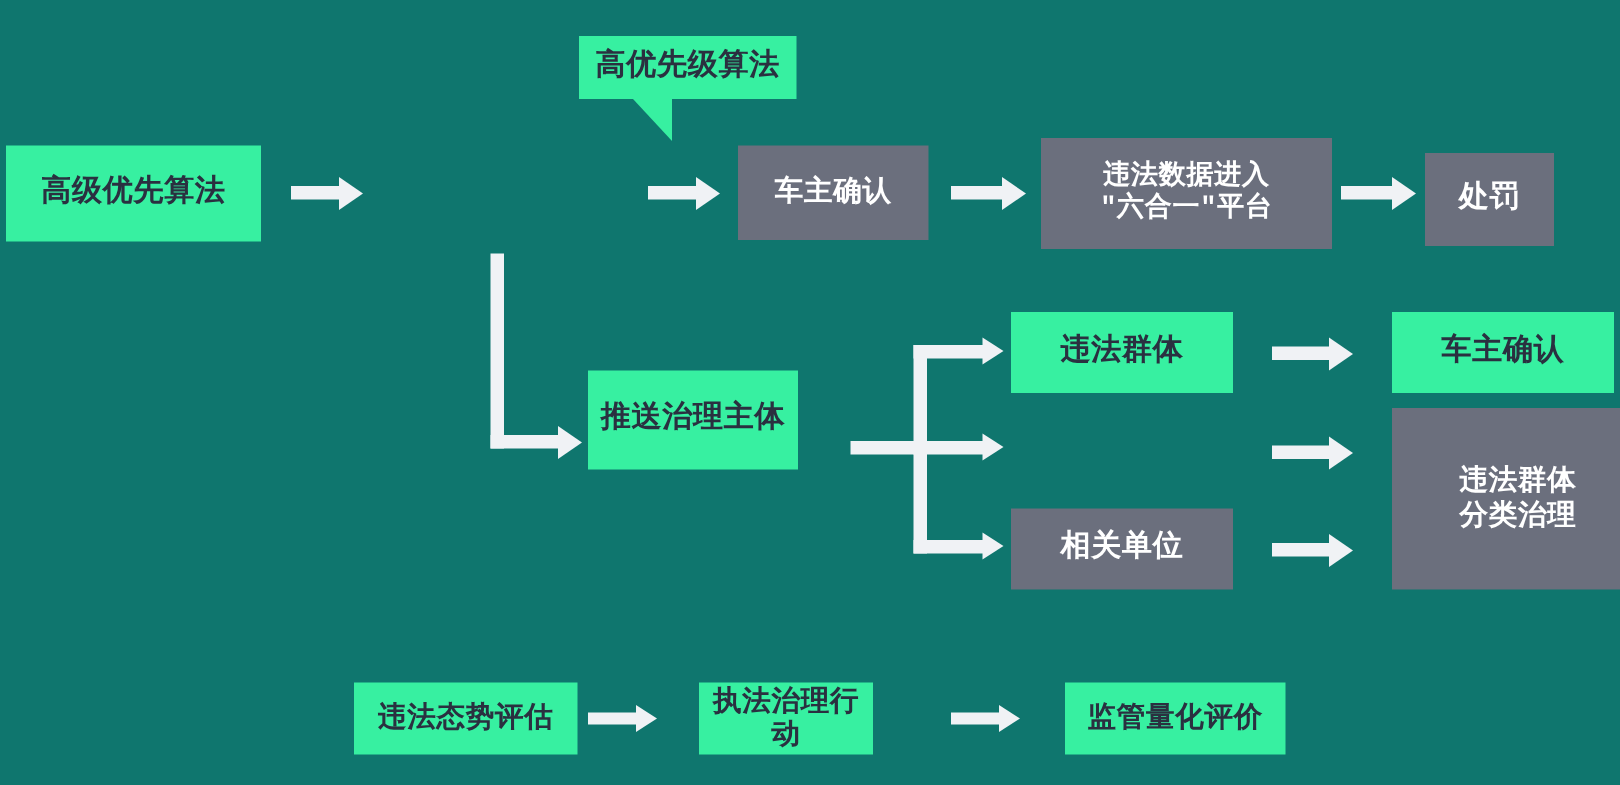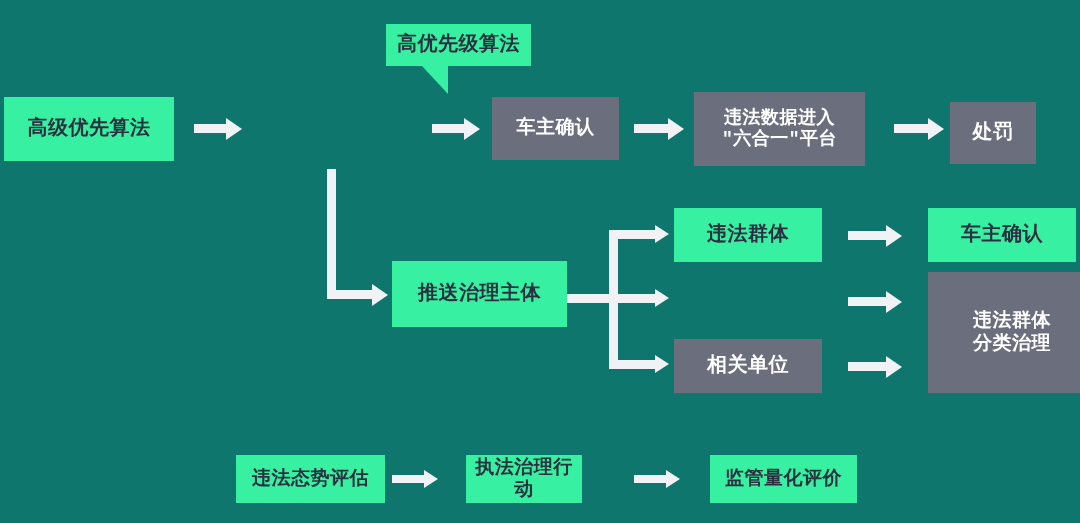--- a/index.html
+++ b/index.html
@@ -86,33 +86,33 @@
 
 
   <div class="line-h" style="left:432px; top:124px; width:34px; height:9px;"></div>
   <div class="arrow-head-r" style="left:464px; top:118px;"></div>
 
   <div class="node gray f19" style="left:492px; top:97px; width:127px; height:63px;">车主确认</div>
 
   <div class="line-h" style="left:634px; top:124px; width:36px; height:9px;"></div>
   <div class="arrow-head-r" style="left:668px; top:118px;"></div>
 
-  <div class="node gray f18" style="left:694px; top:92px; width:171px; height:74px;">违法数据进入
+  <div class="node gray f18" style="left:694px; top:92px; width:194px; height:74px;">违法数据进入
 "六合一"平台</div>
 
   <div class="line-h" style="left:894px; top:124px; width:36px; height:9px;"></div>
   <div class="arrow-head-r" style="left:928px; top:118px;"></div>
 
   <div class="node gray f20" style="left:950px; top:102px; width:86px; height:62px;">处罚</div>
 
   <div class="line-v" style="left:327px; top:169px; width:9px; height:130px;"></div>
   <div class="line-h" style="left:327px; top:290px; width:49px; height:9px;"></div>
   <div class="arrow-head-r" style="left:372px; top:284px;"></div>
 
-  <div class="node green f20" style="left:392px; top:261px; width:175px; height:66px;text-align:center;">推送治理主体</div>
+  <div class="node green f20" style="left:392px; top:247px; width:140px; height:66px;text-align:center;">推送治理主体</div>
 
   <div class="line-h" style="left:567px; top:294px; width:51px; height:9px;"></div>
 
   <div class="line-v" style="left:609px; top:230px; width:9px; height:139px;"></div>
 
   <div class="line-h" style="left:609px; top:230px; width:50px; height:9px;"></div>
   <div class="arrow-head-r small" style="left:655px; top:225px;"></div>
 
   <div class="line-h" style="left:609px; top:294px; width:50px; height:9px;"></div>
   <div class="arrow-head-r small" style="left:655px; top:289px;"></div>

